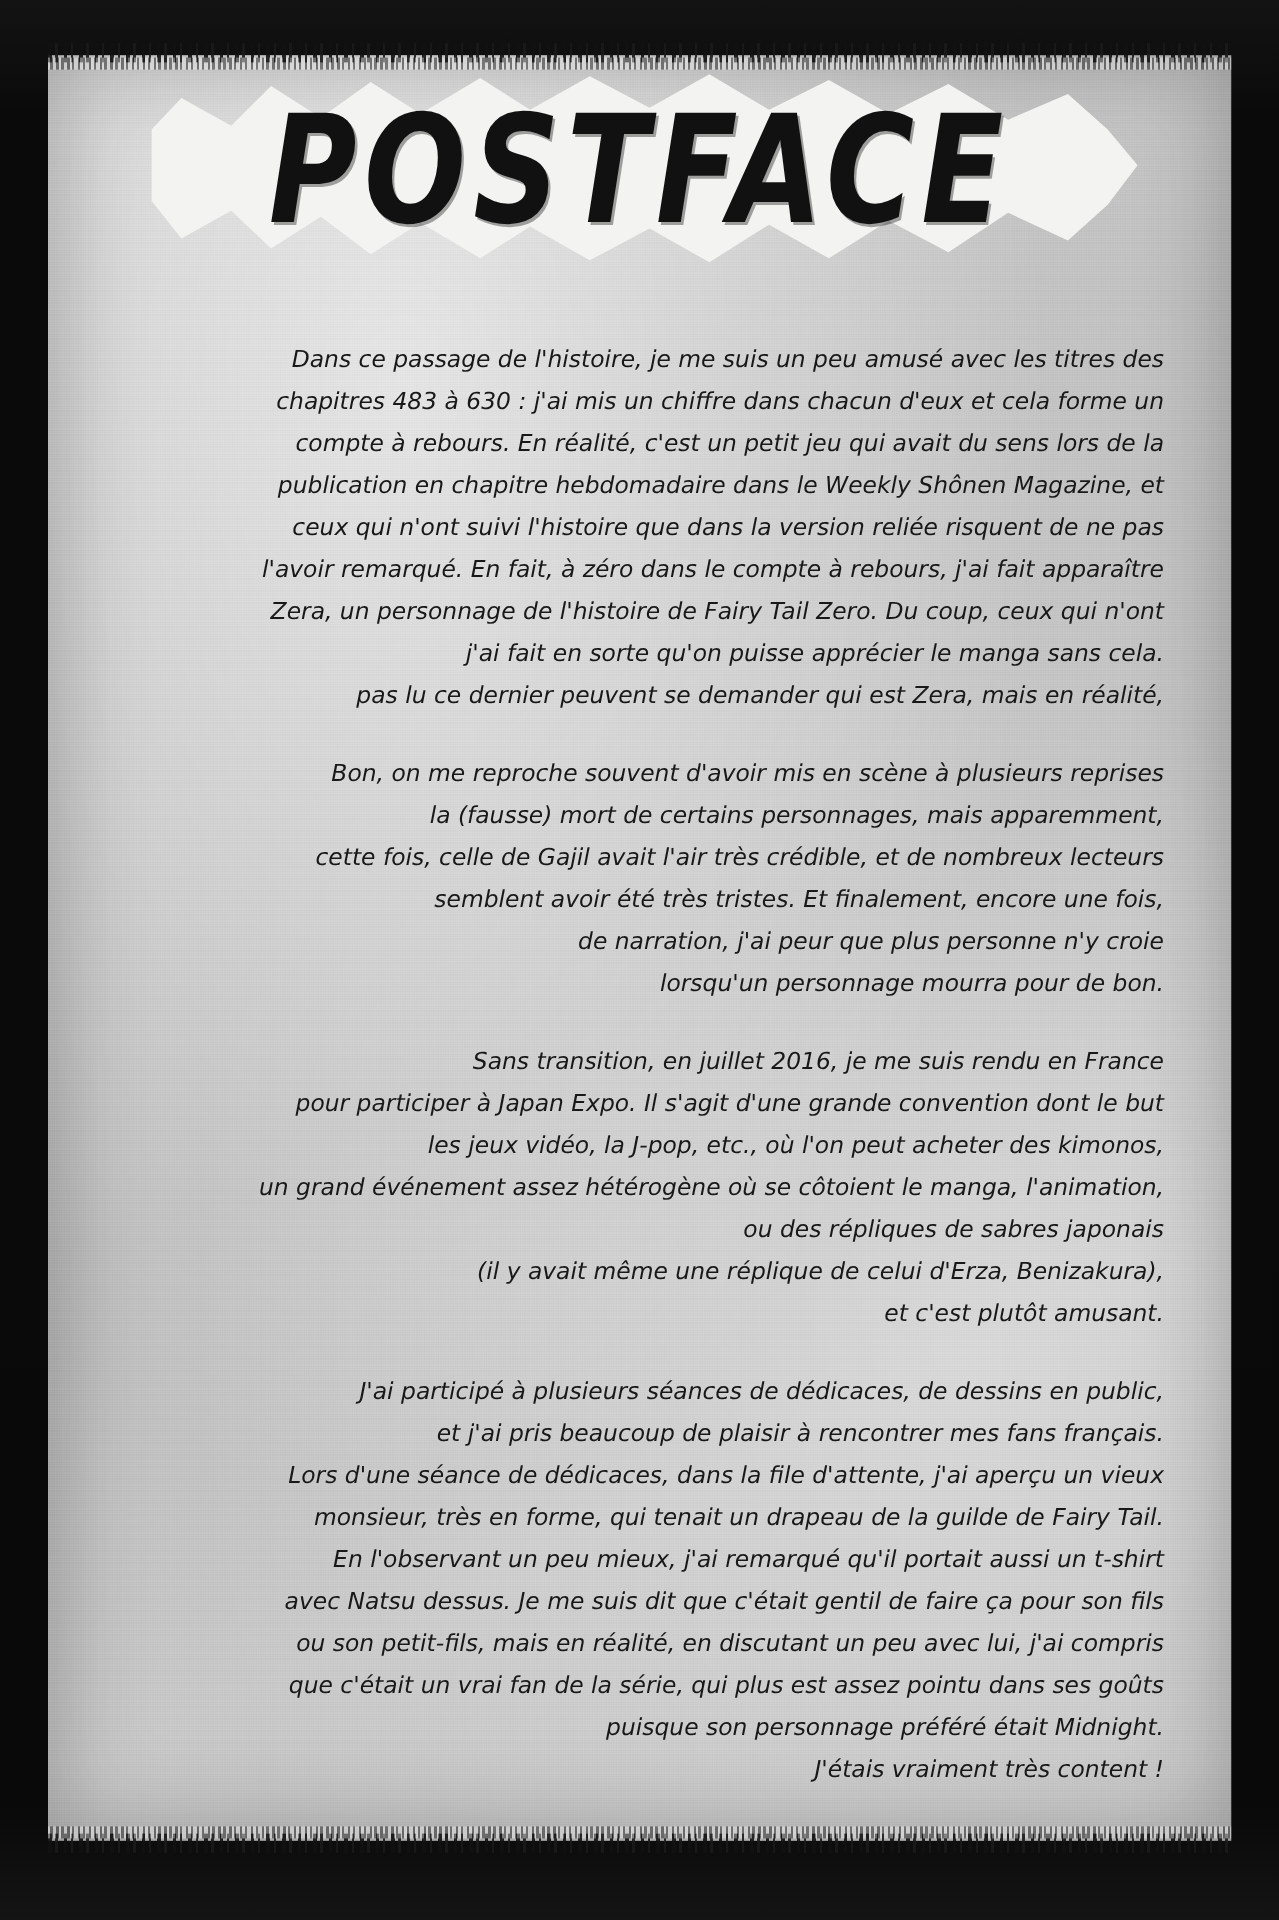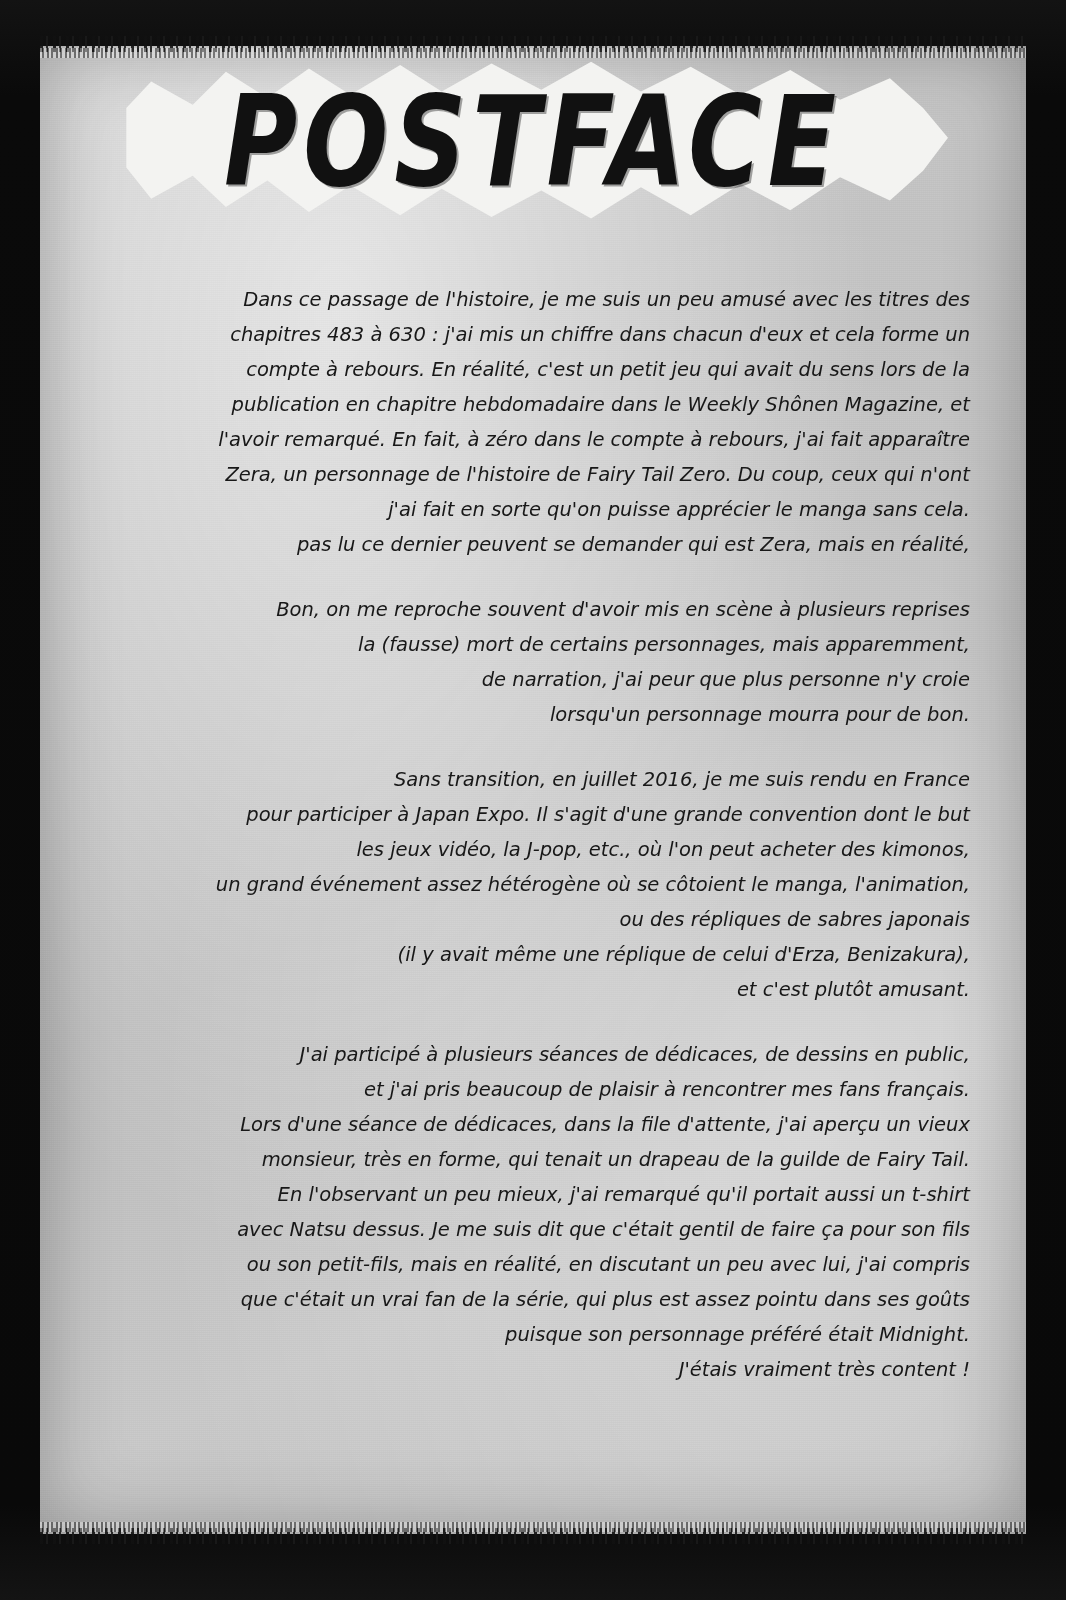--- a/index.html
+++ b/index.html
@@ -161,29 +161,32 @@
     <div class="title">POSTFACE</div>
   </div>
 
   <div class="content">
 
     <p class="para">
       <span class="ln">Dans ce passage de l'histoire, je me suis un peu amusé avec les titres des</span>
       <span class="ln">chapitres 483 à 630 : j'ai mis un chiffre dans chacun d'eux et cela forme un</span>
       <span class="ln">compte à rebours. En réalité, c'est un petit jeu qui avait du sens lors de la</span>
       <span class="ln">publication en chapitre hebdomadaire dans le Weekly Shônen Magazine, et</span>
+      <span class="ln">ceux qui n'ont suivi l'histoire que dans la version reliée risquent de ne pas</span>
       <span class="ln">l'avoir remarqué. En fait, à zéro dans le compte à rebours, j'ai fait apparaître</span>
       <span class="ln">Zera, un personnage de l'histoire de Fairy Tail Zero. Du coup, ceux qui n'ont</span>
       <span class="ln">j'ai fait en sorte qu'on puisse apprécier le manga sans cela.</span>
       <span class="ln">pas lu ce dernier peuvent se demander qui est Zera, mais en réalité,</span>
     </p>
 
     <p class="para">
       <span class="ln">Bon, on me reproche souvent d'avoir mis en scène à plusieurs reprises</span>
       <span class="ln">la (fausse) mort de certains personnages, mais apparemment,</span>
+      <span class="ln">cette fois, celle de Gajil avait l'air très crédible, et de nombreux lecteurs</span>
+      <span class="ln">semblent avoir été très tristes. Et finalement, encore une fois,</span>
       <span class="ln">de narration, j'ai peur que plus personne n'y croie</span>
       <span class="ln">lorsqu'un personnage mourra pour de bon.</span>
     </p>
 
     <p class="para">
       <span class="ln">Sans transition, en juillet 2016, je me suis rendu en France</span>
       <span class="ln">pour participer à Japan Expo. Il s'agit d'une grande convention dont le but</span>
       <span class="ln">les jeux vidéo, la J-pop, etc., où l'on peut acheter des kimonos,</span>
       <span class="ln">un grand événement assez hétérogène où se côtoient le manga, l'animation,</span>
       <span class="ln">ou des répliques de sabres japonais</span>

